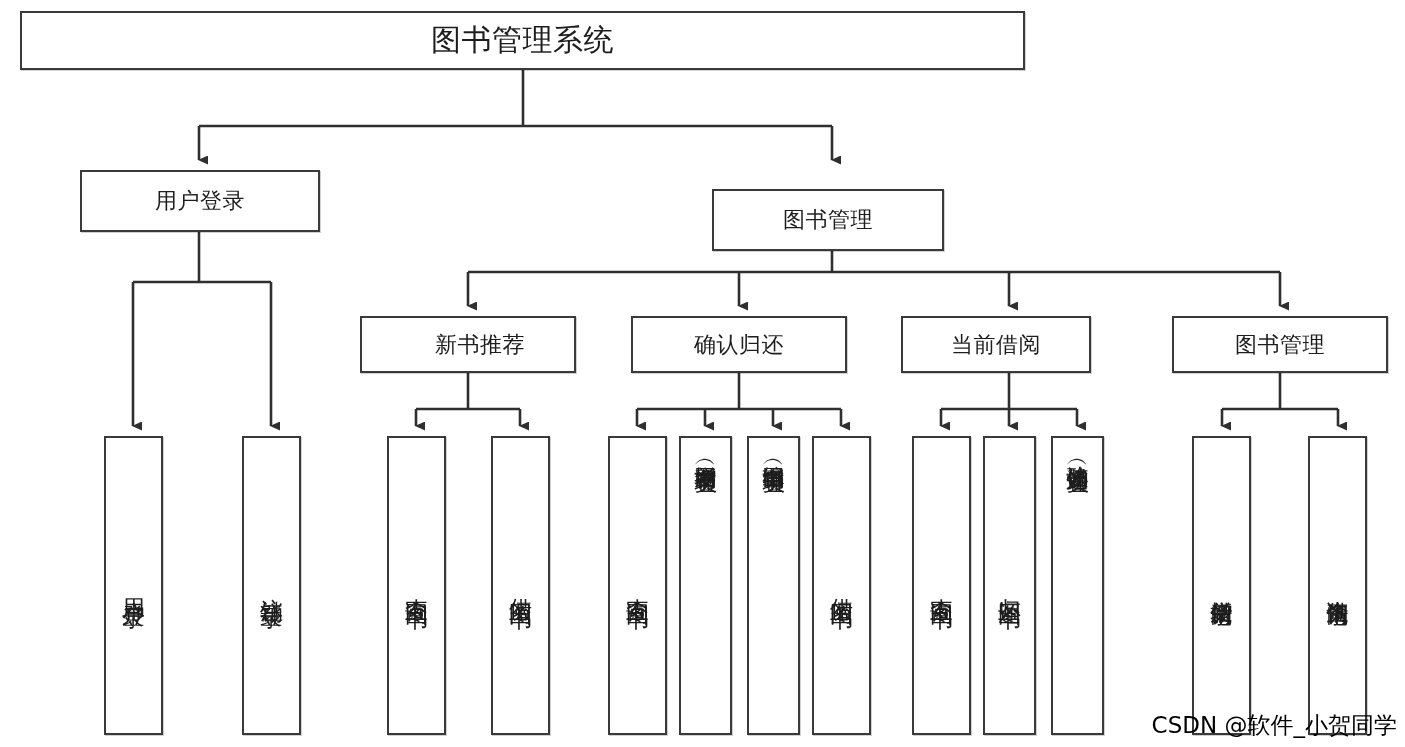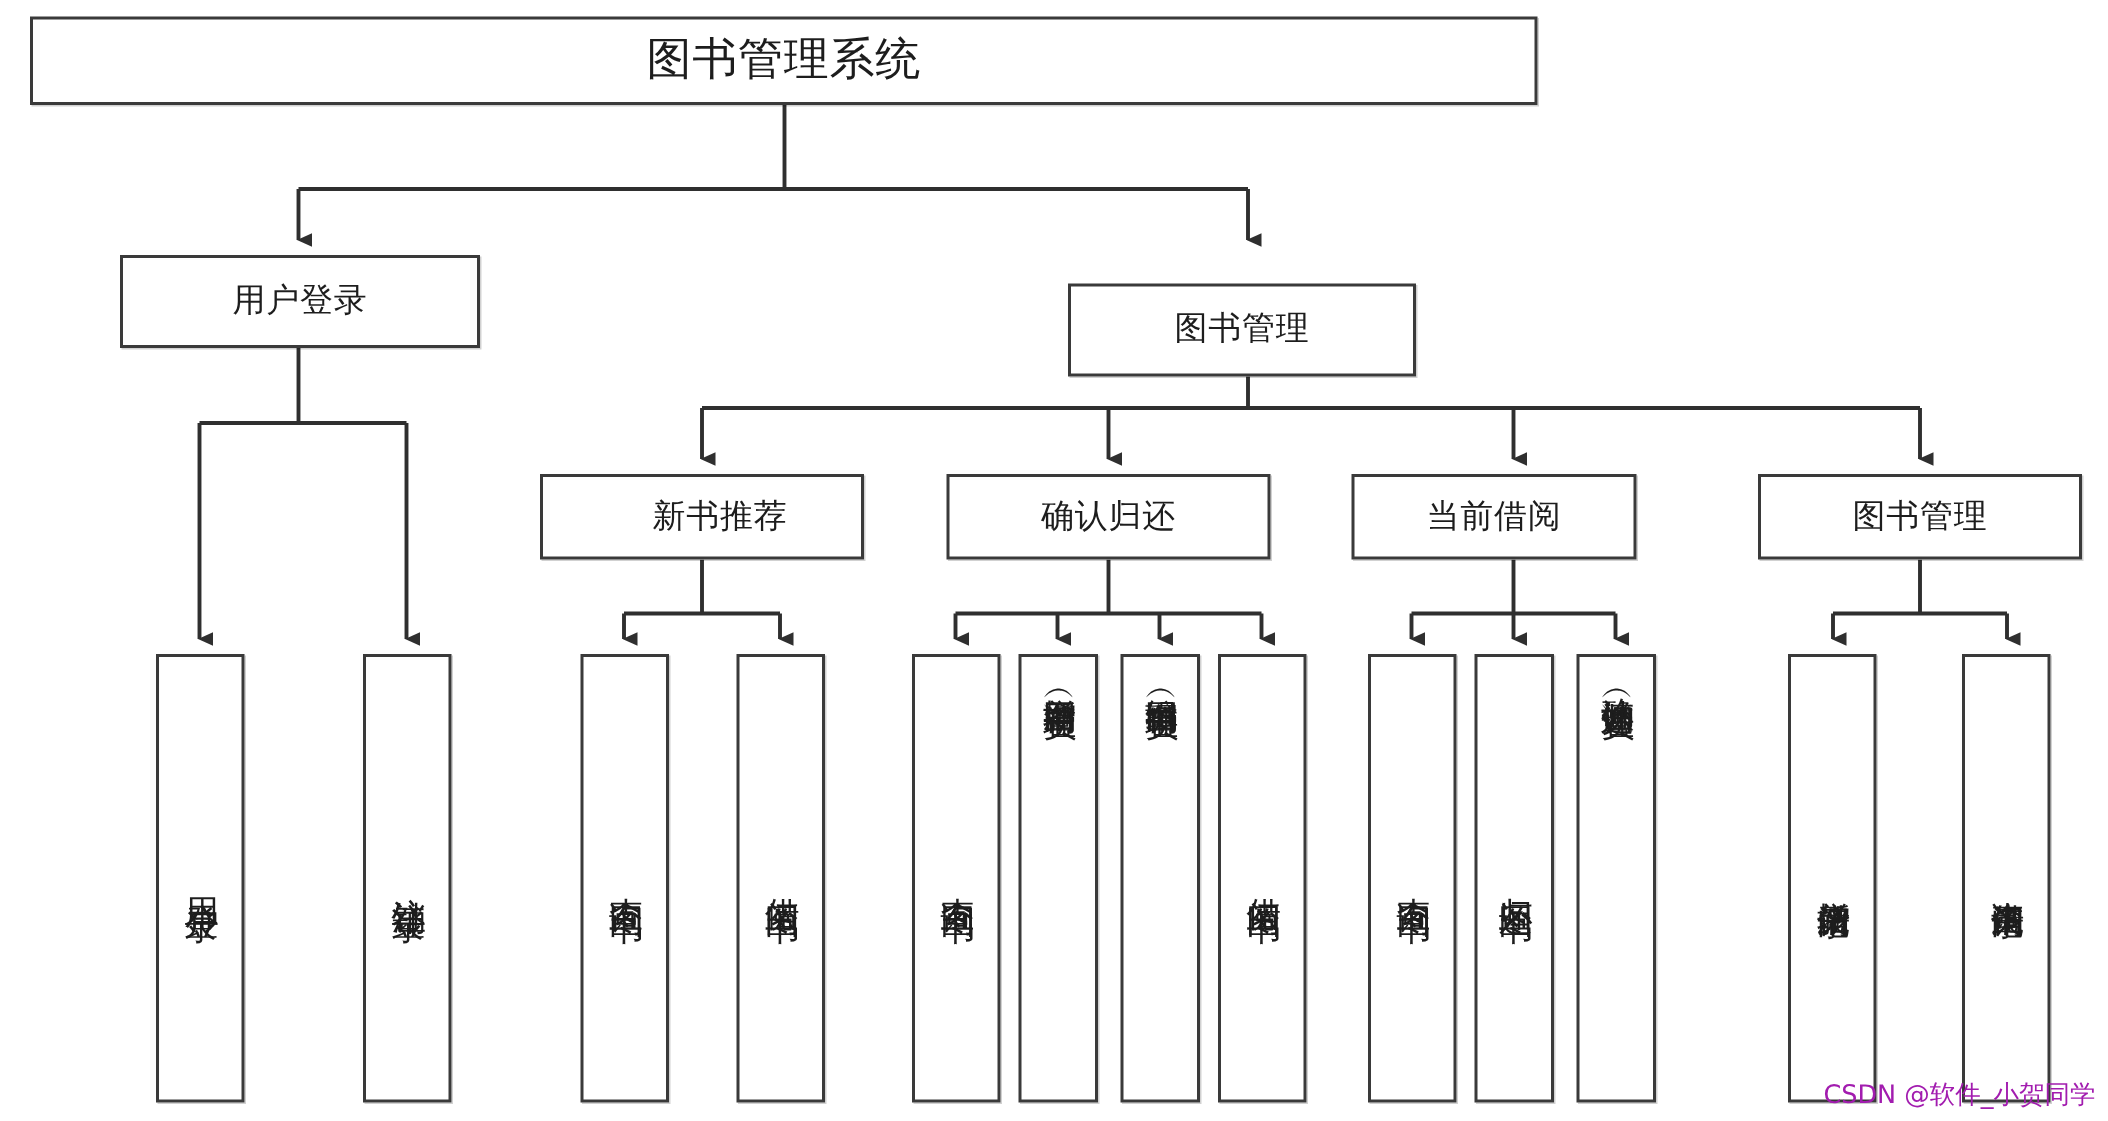--- a/index.html
+++ b/index.html
@@ -67,22 +67,22 @@
     letter-spacing: 1px;
   }
   .node.vert.centered {
     align-items: center;
     padding-top: 0;
   }
   #watermark {
     position: absolute;
     right: 8px;
     bottom: 6px;
-    font-size: 17px;
-    color: #a21caf;
+    font-size: 23px;
+    color: #000000;
     white-space: nowrap;
     user-select: none;
   }
 </style>
 </head>
 <body>
 
 <div id="diagram-root">
 
   <svg id="edges-layer" viewBox="0 0 1405 747" width="1405" height="747" xmlns="http://www.w3.org/2000/svg">

